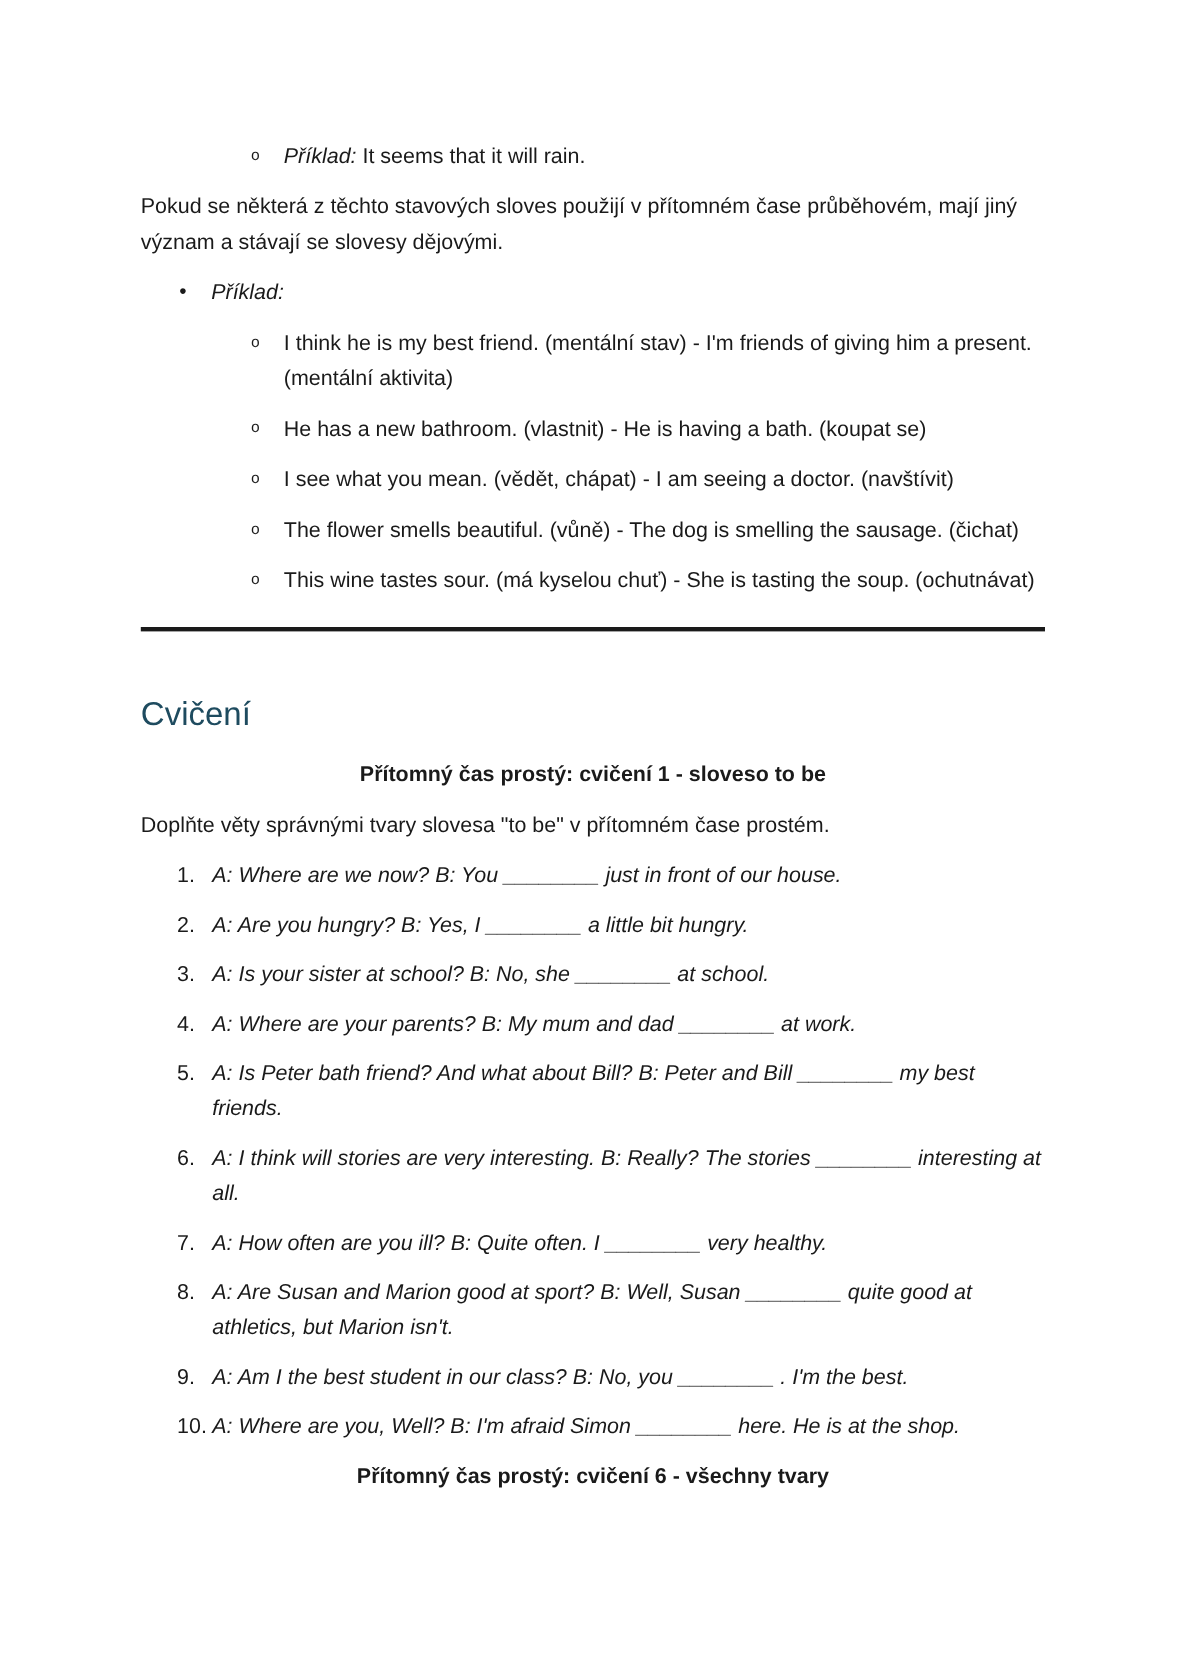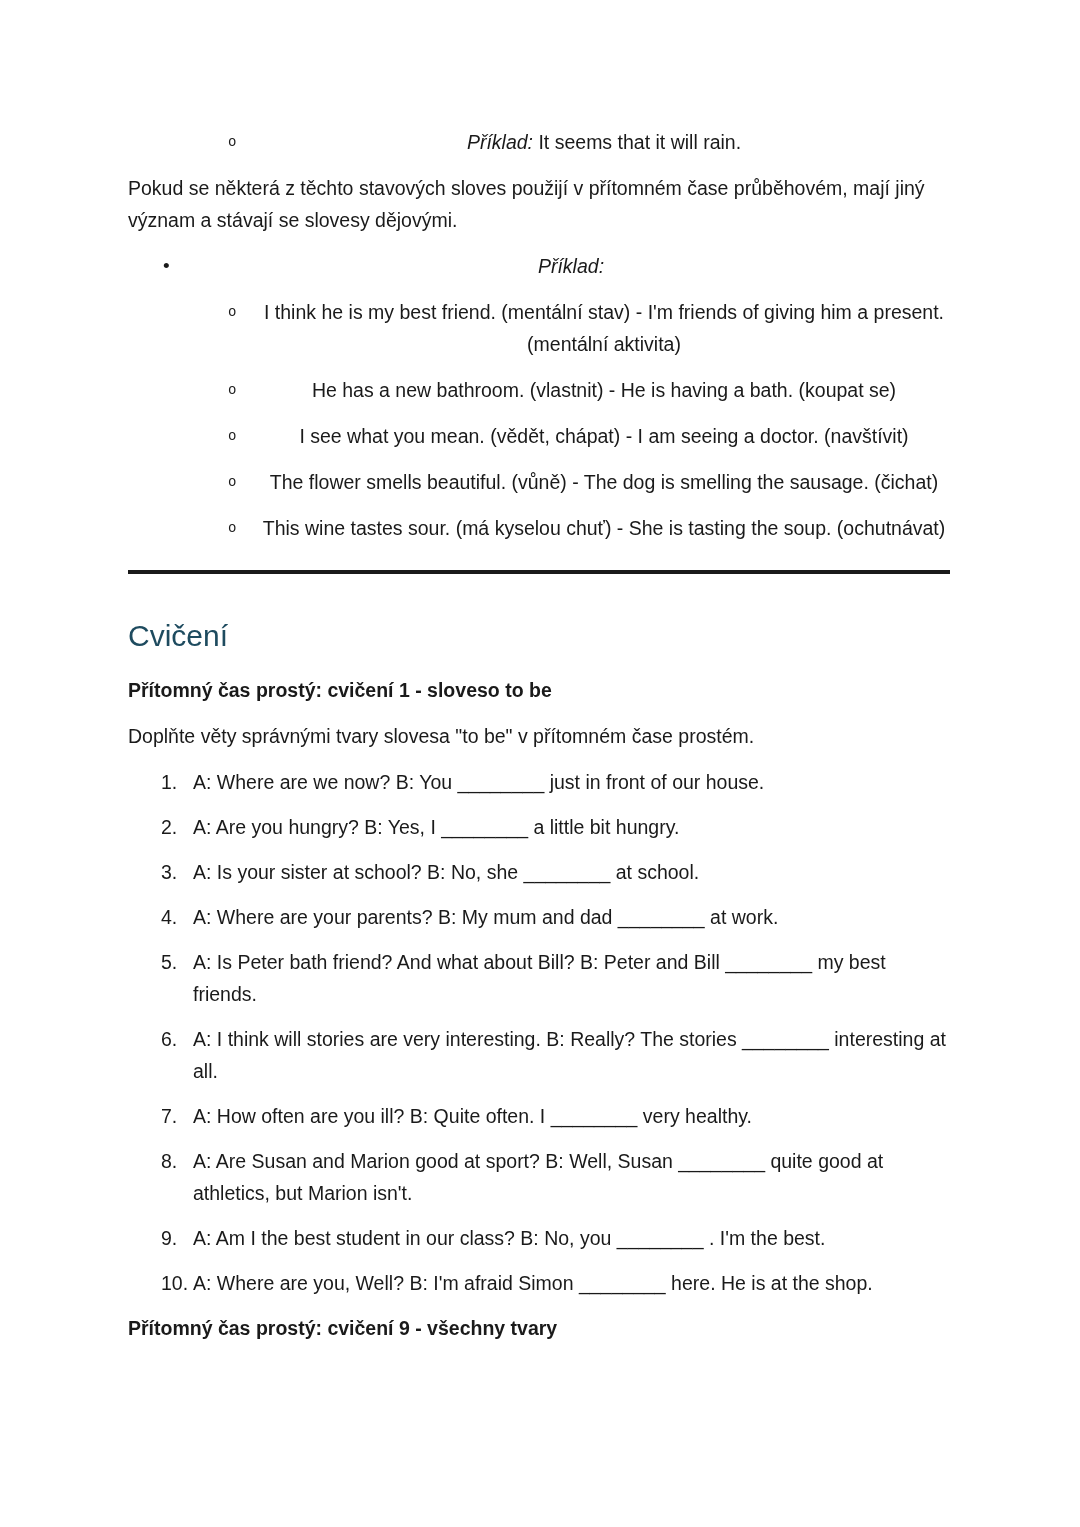--- a/index.html
+++ b/index.html
@@ -37,59 +37,60 @@
   .level-2 .marker {
     width: 30px;
     font-family: "Liberation Mono", monospace;
     font-size: 14px;
     line-height: 32px;
   }
   .level-1 .marker {
     width: 29px;
     font-size: 19px;
   }
-  .bullet-text { flex: 1 1 auto; text-align: center; }
+  .bullet-text { flex: 1 1 auto; }
   .italic { font-style: italic; }
 
   
   .divider {
     border: none;
     border-top: 4px solid #1a1a1a;
     margin: 26px 0 0 0;
   }
 
   
   .section-heading {
-    margin: 42px 0 18px 0;
+    margin: 56px 0 18px 0;
     font-size: 30px;
     line-height: 40px;
     font-weight: 400;
     color: #1e4b5f;
   }
   .exercise-title {
     margin: 0 0 14px 0;
     font-size: 19.5px;
     line-height: 32px;
     font-weight: 700;
     color: #1a1a1a;
+    text-align: center;
   }
 
   
   .exercise-list { margin: 0; }
   .exercise-item {
     display: flex;
     align-items: flex-start;
     padding-left: 33px;
     margin-bottom: 13px;
   }
   .exercise-item .num {
     flex: 0 0 32px;
     width: 32px;
   }
-  .exercise-item .item-text { flex: 1 1 auto; }
+  .exercise-item .item-text { flex: 1 1 auto; font-style: italic; }
 </style>
 </head>
 <body>
 
 <div class="page">
 
   <div class="bullet-row level-2">
     <span class="marker">o</span>
     <span class="bullet-text"><span class="italic">Příklad:</span> <span>It seems that it will rain.</span></span>
   </div>
@@ -167,15 +168,15 @@
     <div class="exercise-item">
       <span class="num">9.</span>
       <span class="item-text">A: Am I the best student in our class? B: No, you ________ . I'm the best.</span>
     </div>
     <div class="exercise-item">
       <span class="num">10.</span>
       <span class="item-text">A: Where are you, Well? B: I'm afraid Simon ________ here. He is at the shop.</span>
     </div>
   </div>
 
-  <h2 class="exercise-title">Přítomný čas prostý: cvičení 9 - všechny tvary</h2>
+  <h2 class="exercise-title">Přítomný čas prostý: cvičení 6 - všechny tvary</h2>
 
 </div>
 
 </body></html>

